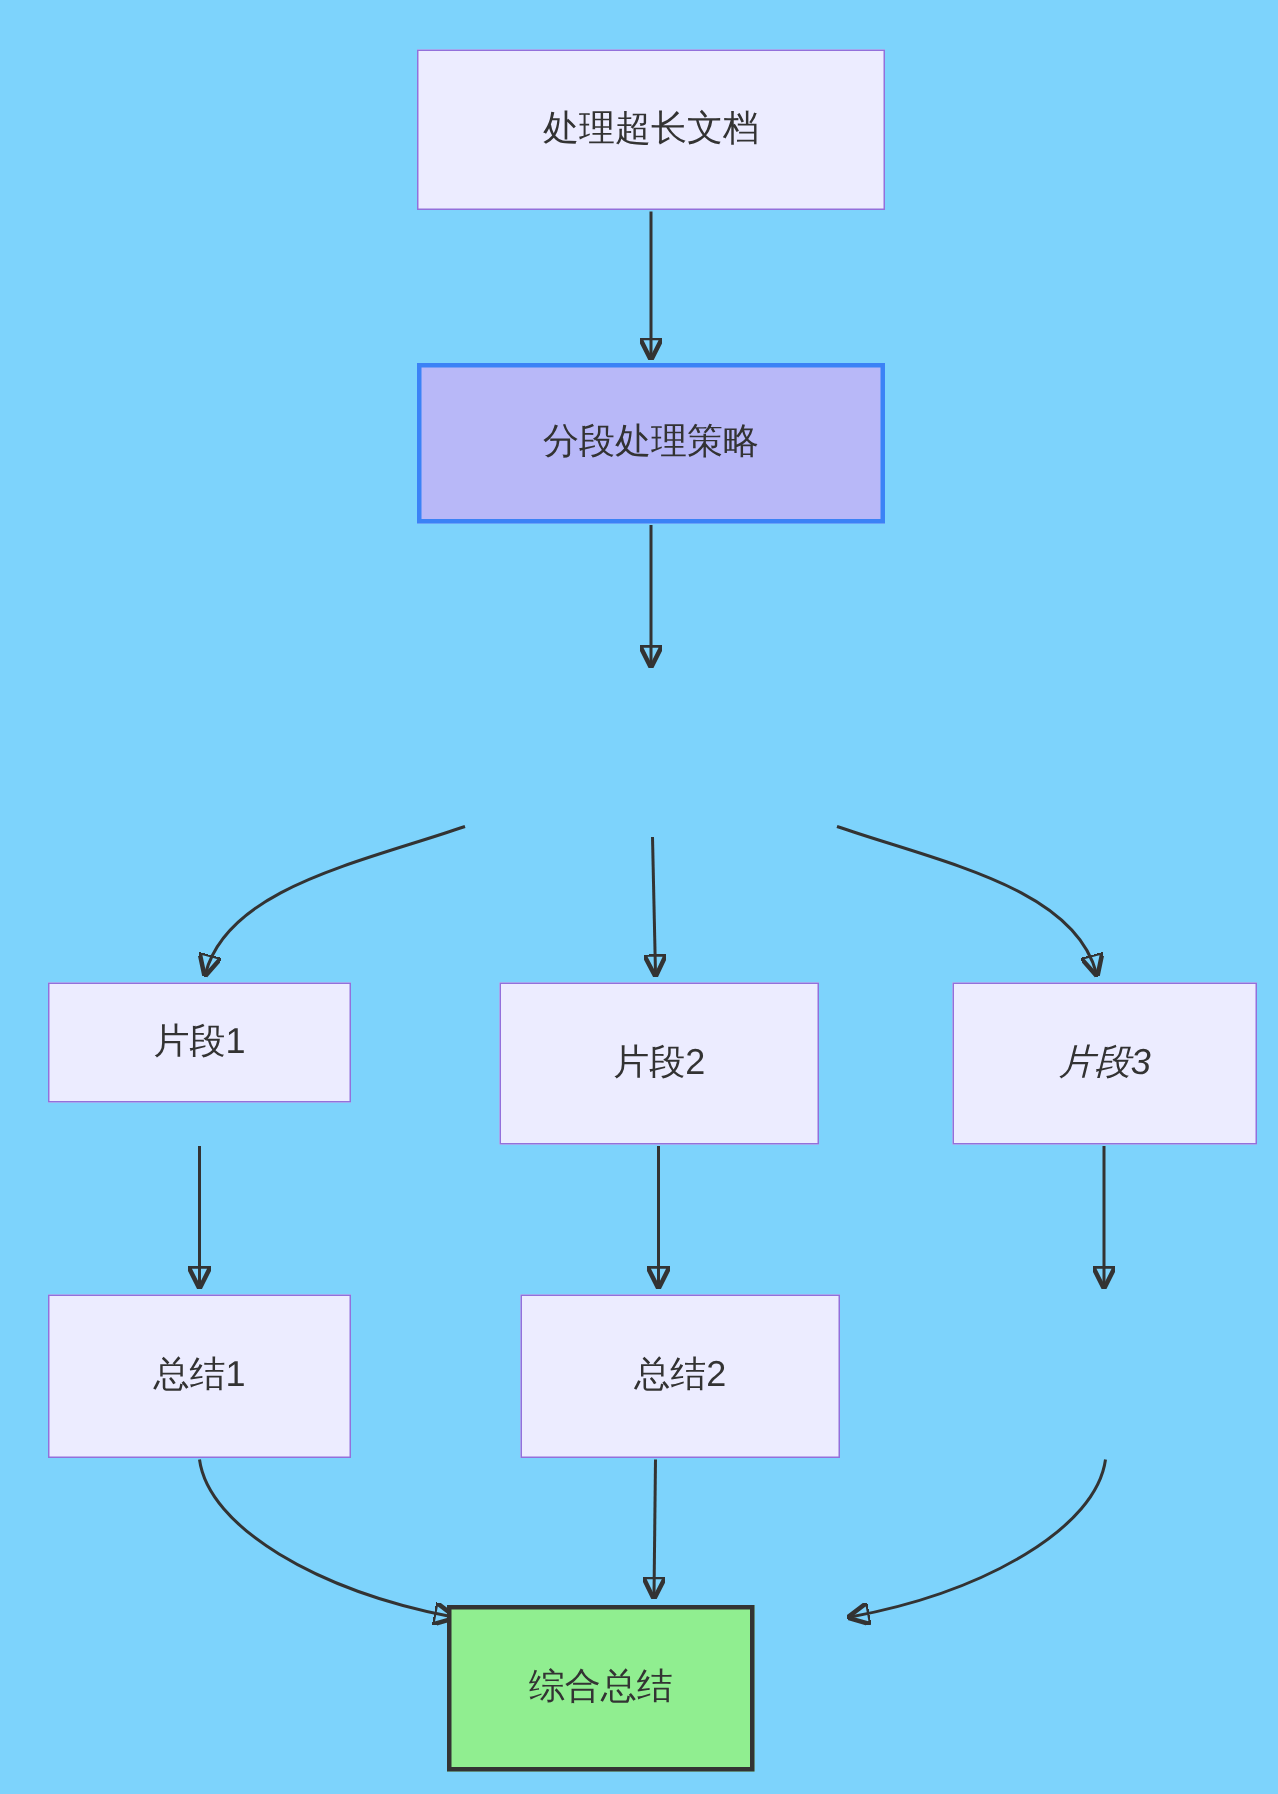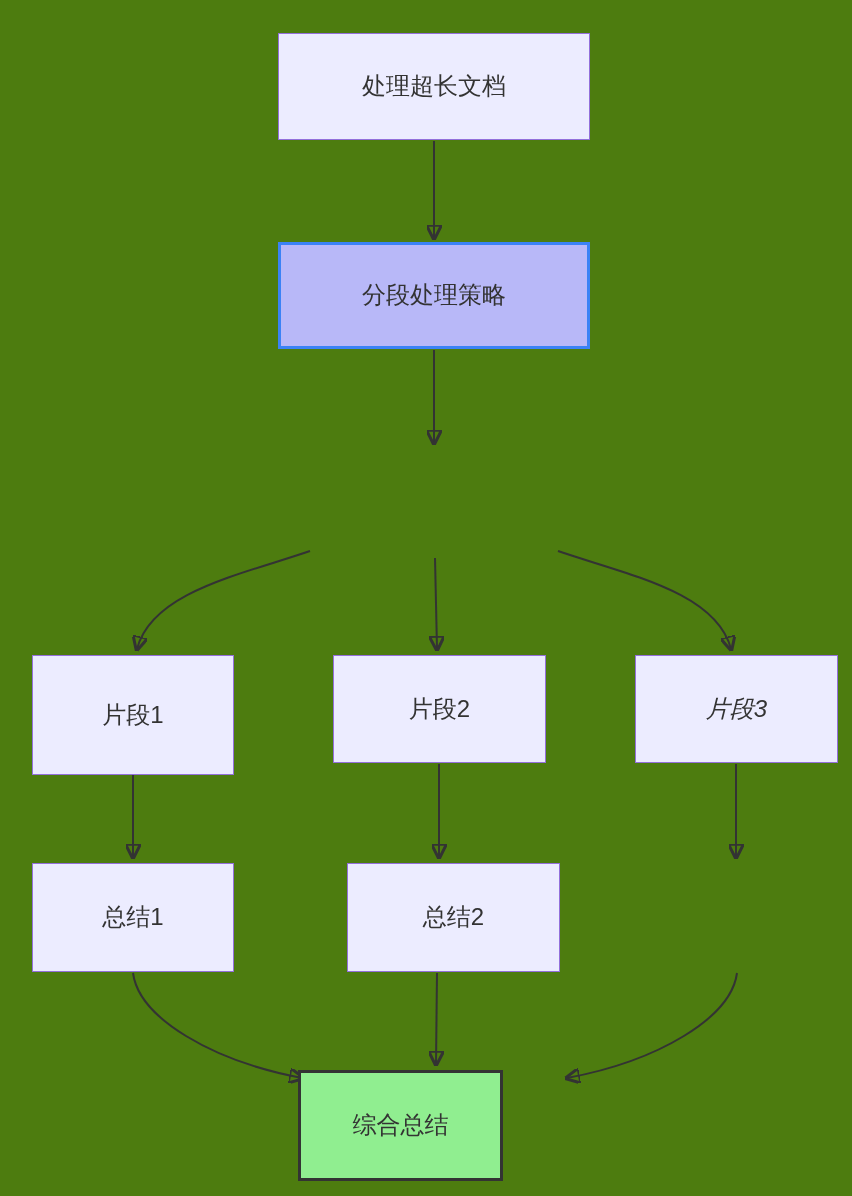--- a/index.html
+++ b/index.html
@@ -4,21 +4,21 @@
 <style>
   html, body {
     margin: 0;
     padding: 0;
     background: #ffffff;
   }
   .canvas {
     position: relative;
     width: 852px;
     height: 1196px;
-    background: #4d7c0f;
+    background: #7dd3fc;
     font-family: "Liberation Sans", "DejaVu Sans", sans-serif;
     overflow: hidden;
   }
   .edges {
     position: absolute;
     left: 0;
     top: 0;
     width: 852px;
     height: 1196px;
   }
@@ -76,21 +76,21 @@
 
   <div class="node" style="left:278px; top:33px; width:312px; height:107px;">
     <span>处理超长文档</span>
   </div>
 
   <div class="node node--strategy" style="left:278px; top:242px; width:312px; height:107px;">
     <span>分段处理策略</span>
   </div>
 
 
-  <div class="node" style="left:32px; top:655px; width:202px; height:120px;">
+  <div class="node" style="left:32px; top:655px; width:202px; height:80px;">
     <span>片段1</span>
   </div>
 
   <div class="node" style="left:333px; top:655px; width:213px; height:108px;">
     <span>片段2</span>
   </div>
 
   <div class="node" style="left:635px; top:655px; width:203px; height:108px;font-style:italic;">
     <span>片段3</span>
   </div>

